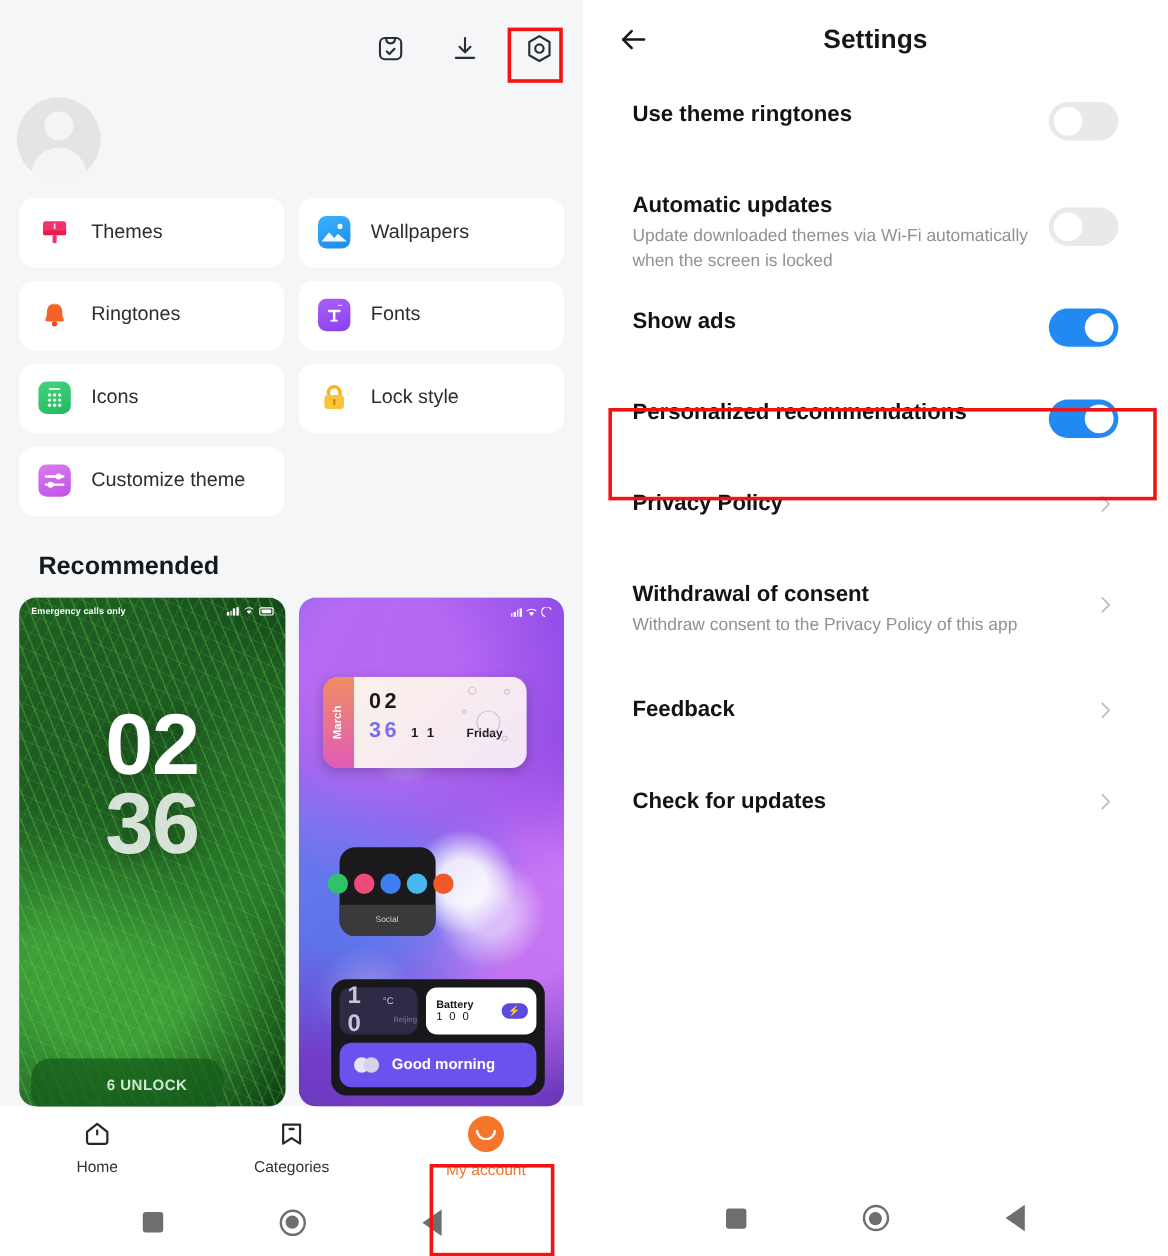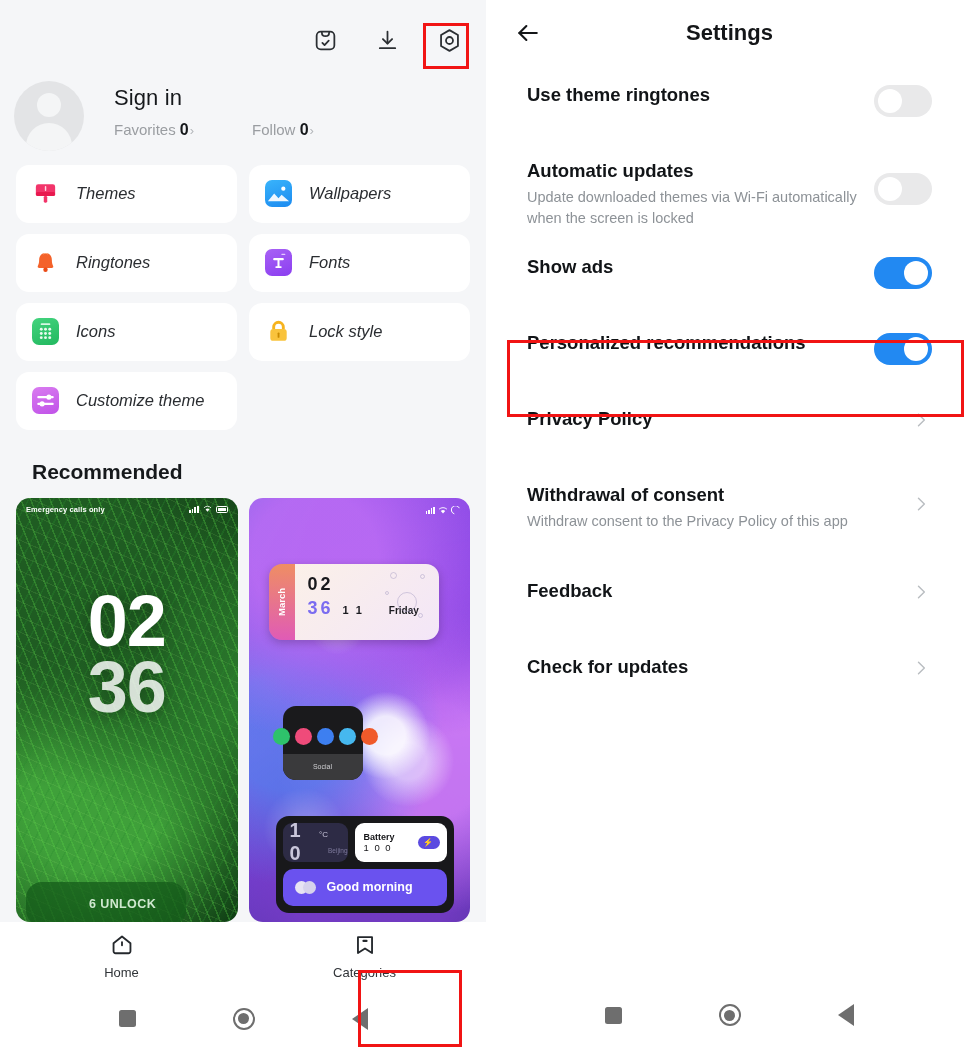--- a/index.html
+++ b/index.html
@@ -28,21 +28,21 @@
   .avatar::after { content:""; position:absolute; left:50%; bottom:-6px; transform:translateX(-50%); width:46px; height:34px; border-radius:23px 23px 0 0; background:#f4f5f6; }
   .profile-txt { margin-left:30px; padding-top:4px; }
   .signin { font-size:22px; color:#16191c; letter-spacing:.1px; }
   .stats { margin-top:10px; display:flex; gap:58px; }
   .stat { font-size:15px; color:#9a9da1; white-space:nowrap; }
   .stat b { color:#15181b; font-weight:bold; font-size:16px; }
   .stat .chev { color:#b4b7bb; font-size:13px; margin-left:1px; }
 
   
   .tiles { margin-top:14px; padding:0 16px; display:grid; grid-template-columns:1fr 1fr; gap:11px 12px; }
-  .tile { background:#ffffff; border-radius:13px; height:58px; display:flex; align-items:center; padding-left:16px; gap:17px;font-style:italic; }
+  .tile { background:#ffffff; border-radius:13px; height:58px; display:flex; align-items:center; padding-left:16px; gap:17px; }
   .tile-label { font-size:16.5px; color:#2a2d31; }
   .tile-ico { width:27px; height:27px; border-radius:7px; flex:0 0 auto; position:relative; display:flex; align-items:center; justify-content:center; }
 
   
   .ico-themes { background:transparent; }
   .ico-wall { background:linear-gradient(160deg,#39b4fb,#1b8af0); }
   .ico-ring { background:transparent; }
   .ico-fonts { background:linear-gradient(160deg,#a862f5,#8b3ef0); }
   .ico-lock { background:transparent; }
   .ico-icons { background:linear-gradient(160deg,#44d47e,#22b85f); }
@@ -205,33 +205,20 @@
         <svg width="27" height="27" viewBox="0 0 24 24" fill="none" stroke="#2b2f33" stroke-width="1.6" stroke-linejoin="round">
           <path d="M12 2.8l7.5 4.3v9.8L12 21.2 4.5 16.9V7.1z"></path>
           <circle cx="12" cy="12" r="3.1"></circle>
         </svg>
       </div>
     </div>
     <div class="hl-gear"></div>
 
     <div class="profile">
       <div class="avatar"></div>
-      <div class="profile-txt">
-        <div class="signin">Sign in</div>
-        <div class="stats">
-          <div class="stat">
-            <span>Favorites</span>
-            <b>0</b><span class="chev">›</span>
-          </div>
-          <div class="stat">
-            <span>Follow</span>
-            <b>0</b><span class="chev">›</span>
-          </div>
-        </div>
-      </div>
     </div>
 
     <div class="tiles">
 
       <div class="tile">
         <span class="tile-ico ico-themes">
           <svg width="27" height="27" viewBox="0 0 28 28">
             <rect x="4" y="4.5" width="20" height="11" rx="2.4" fill="#f2346a"></rect>
             <rect x="4" y="12.5" width="20" height="4.2" rx="1.6" fill="#e8194f"></rect>
             <rect x="12.2" y="16.5" width="3.6" height="7" rx="1.4" fill="#f2346a"></rect>
@@ -429,20 +416,24 @@
         </svg>
         <span class="tab-lbl">Home</span>
       </div>
       <div class="tab">
         <svg width="26" height="26" viewBox="0 0 24 24" fill="none" stroke="#24282c" stroke-width="1.7" stroke-linejoin="round">
           <path d="M5.5 4.8h13v14.6L12 15.2l-6.5 4.2z"></path>
           <rect x="9.6" y="7.1" width="4.8" height="2.1" rx="1" fill="#24282c" stroke="none"></rect>
         </svg>
         <span class="tab-lbl">Categories</span>
       </div>
+      <div class="tab active">
+        <span class="acct-face"></span>
+        <span class="tab-lbl">My account</span>
+      </div>
       <div class="hl-acct"></div>
     </div>
 
     <div class="navbar">
       <span class="nav-sq"></span>
       <span class="nav-ci">
           <i></i>
         </span>
       <span class="nav-tr"></span>
     </div>

